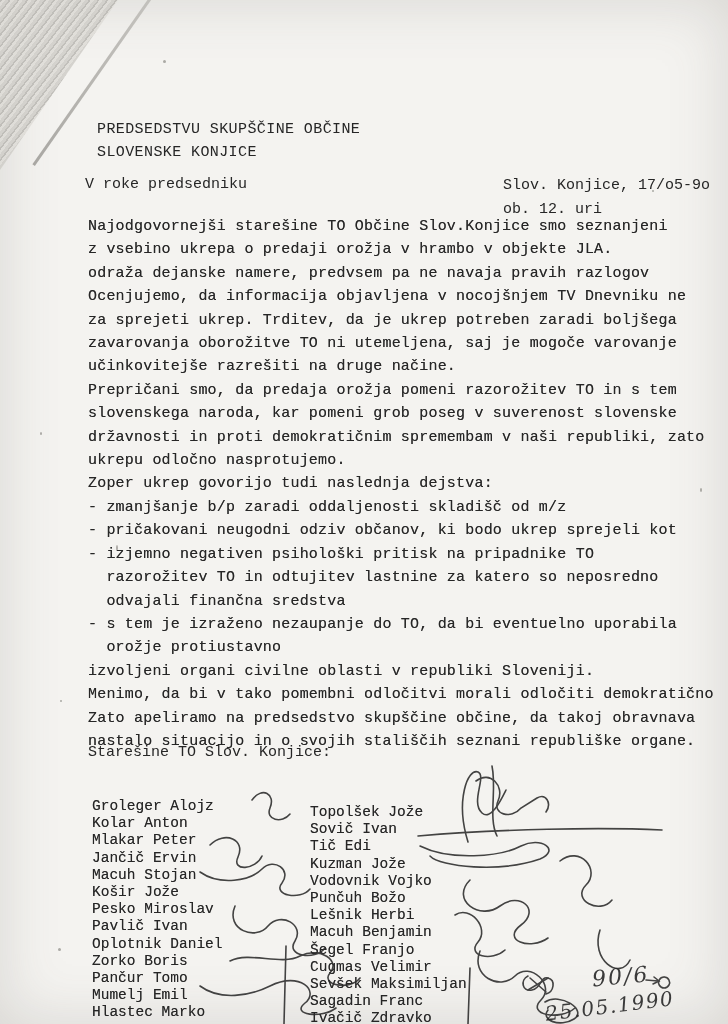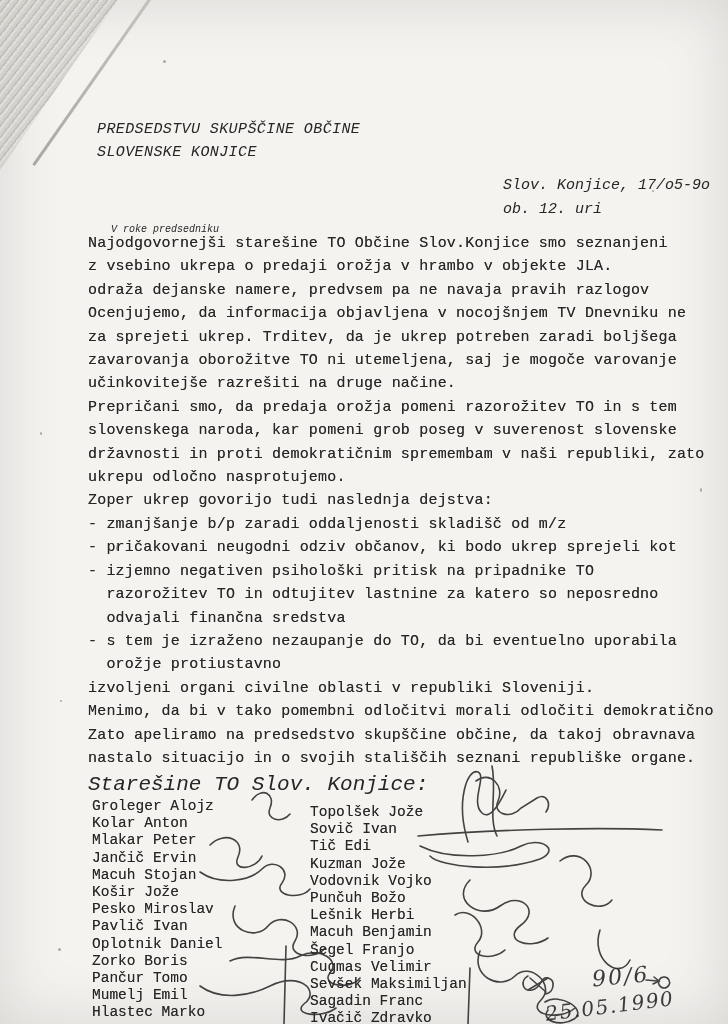--- a/index.html
+++ b/index.html
@@ -18,30 +18,30 @@
     clip-path:polygon(0 0,118px 0,0 170px);
     background:repeating-linear-gradient(128deg,#b9b7b2 0 1.5px,#dddbd6 1.5px 4px,#cfcdc8 4px 7px);
     opacity:.85;
   }
   .fold-edge{
     position:absolute;left:-12px;top:76px;width:214px;height:3px;
     background:linear-gradient(90deg,#8a8883,#b5b3ae);
     transform:rotate(-55deg);
     opacity:.7;
   }
-  .typed{white-space:pre;font-style:italic;}
+  .typed{white-space:pre;}
   .recipient{position:absolute;left:97px;top:118px;font-size:15px;line-height:23px;letter-spacing:.4px;}
-  .attention{position:absolute;left:111px;top:176px;font-size:10px;margin-top:48px;}
+  .attention{position:absolute;left:85px;top:176px;font-size:15px;}
   .dateblock{position:absolute;left:503px;top:158px;font-size:15px;line-height:24px;margin-top:16px;}
   .body-text{
-    position:absolute;left:88px;top:232px;width:622px;
+    position:absolute;left:88px;top:215px;width:622px;
     font-size:15px;line-height:23.4px;letter-spacing:.2px;
   }
   .body-text .line{white-space:pre;text-shadow:0 0 .5px rgba(20,20,20,.55);}
-  .sign-heading{position:absolute;left:88px;top:773px;font-size:21px;}
+  .sign-heading{position:absolute;left:88px;top:744px;font-size:15px;}
   .names-left{position:absolute;left:92px;top:798px;font-size:14.5px;line-height:17.2px;}
   .names-right{position:absolute;left:310px;top:804px;font-size:14.5px;line-height:17.2px;}
   .names-left .name,.names-right .name{white-space:pre;text-shadow:0 0 .5px rgba(20,20,20,.5);}
   .sig-layer{position:absolute;left:0;top:0;width:728px;height:1024px;pointer-events:none;}
   .hand{
     position:absolute;
     font-family:"DejaVu Serif","Liberation Serif",serif;
     font-style:italic;color:#3a3a3a;
   }
   .hand-filenum{left:592px;top:964px;font-size:22px;transform:rotate(-5deg);letter-spacing:2px;}

